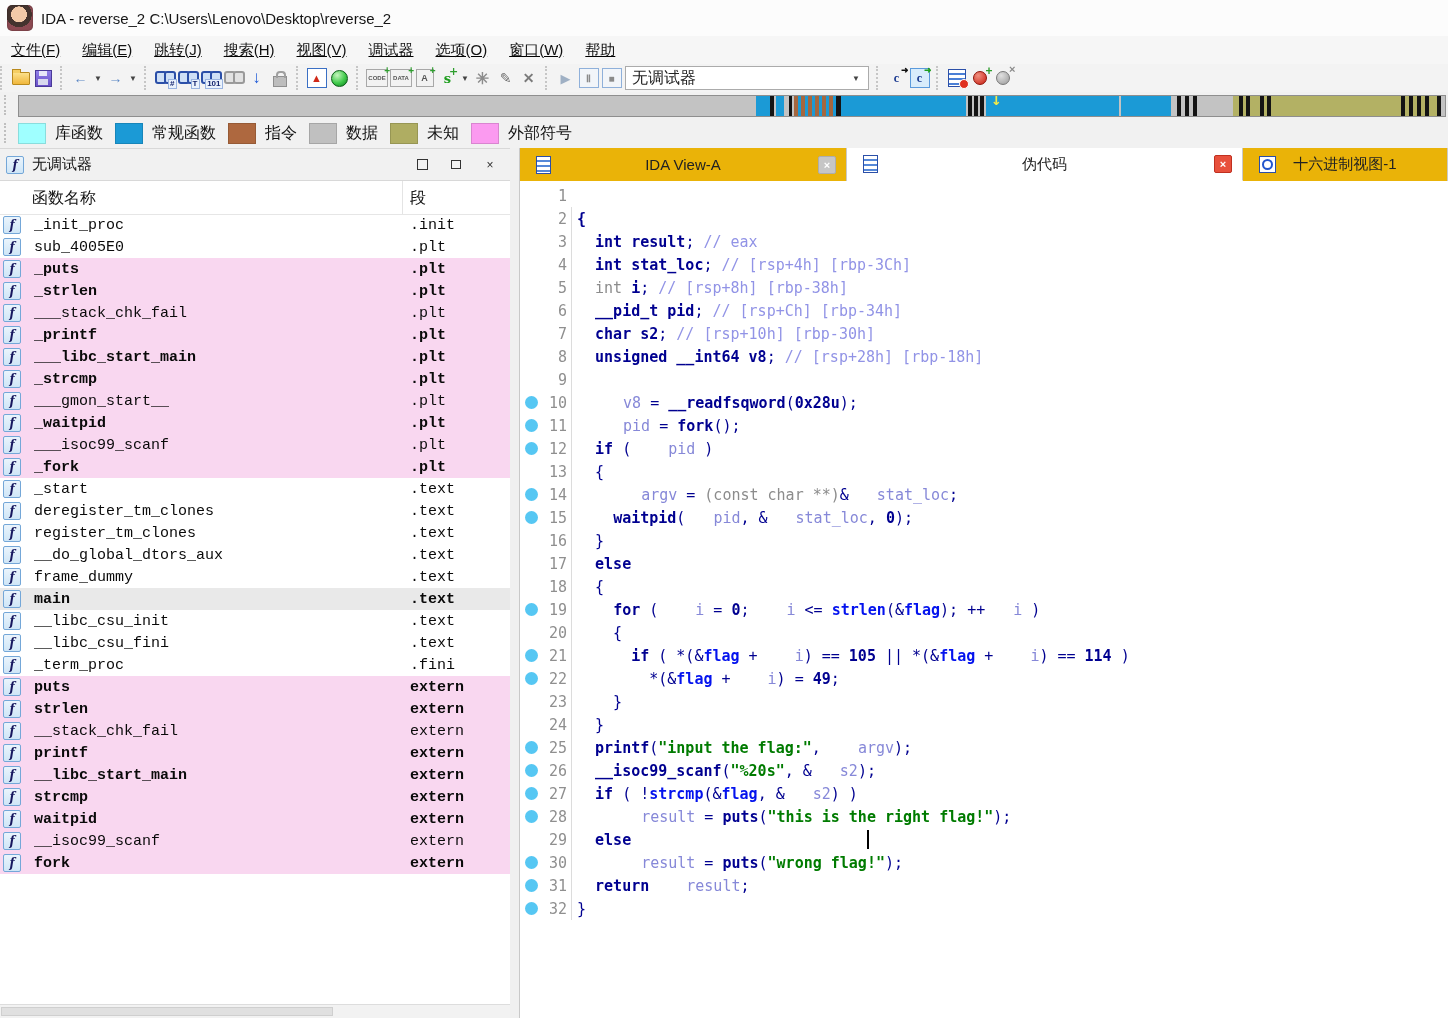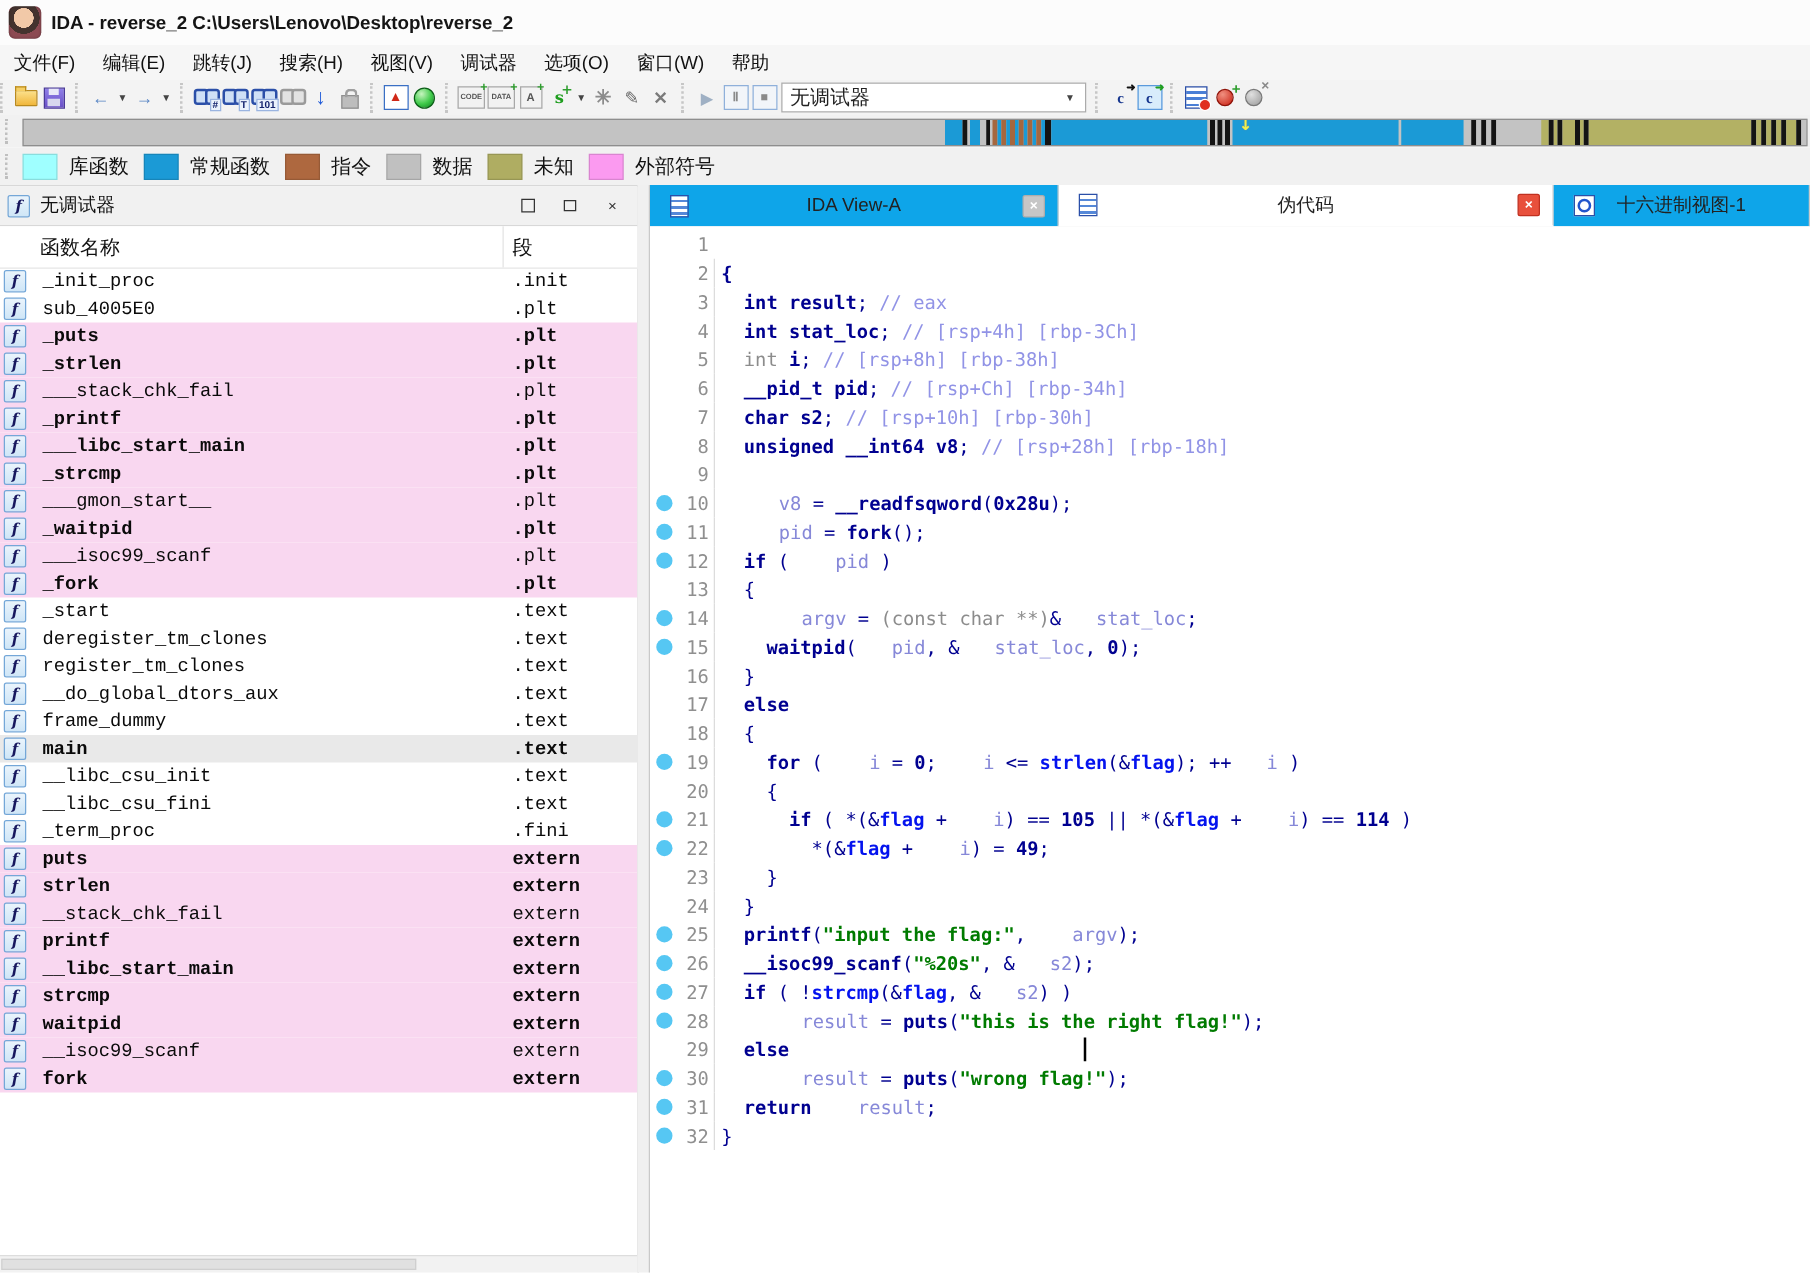--- a/index.html
+++ b/index.html
@@ -1,25 +1,25 @@
 <!DOCTYPE html>
 <html><head>
 <meta charset="utf-8">
 <style>
   html,body{margin:0;padding:0;width:1448px;height:1018px;overflow:hidden;background:#fff;
     font-family:"Liberation Sans",sans-serif;-webkit-font-smoothing:antialiased;}
   
   .titlebar{position:absolute;left:0;top:0;width:100%;height:36px;background:#FCFCFC;
-    border-bottom:1px solid #E4E4E4;display:flex;align-items:center;font-weight:bold;}
+    border-bottom:1px solid #E4E4E4;display:flex;align-items:center;}
   .appicon{width:26px;height:26px;margin:0 8px 0 7px;border-radius:5px;
     background:radial-gradient(circle at 46% 36%,#F2C9A8 0 36%,#44332E 37% 58%,#8C4A52 59% 100%);
     box-shadow:inset 0 0 2px #0006;}
   .title-text{font-size:15px;color:#151515;}
   .menubar{position:absolute;left:0;top:36px;width:100%;height:28px;background:#F6F6F6;
-    display:flex;align-items:center;border-bottom:1px solid #ECECEC;}
+    display:flex;align-items:center;border-bottom:1px solid #ECECEC;text-decoration:underline;}
   .menu-item{font-size:15px;color:#111;padding:3px 11px;cursor:default;}
   .toolbar{position:absolute;left:0;top:64px;width:100%;height:28px;background:#F3F3F3;
     border-bottom:1px solid #DCDCDC;display:flex;align-items:center;}
   .tgroup{display:flex;align-items:center;height:24px;padding:0 5px 0 7px;border-left:2px dotted #C6C6C6;}
   .ticon{min-width:21px;height:21px;display:inline-flex;align-items:center;justify-content:center;
     font-size:14px;margin:0 1px;color:#333;}
   .dd{font-size:8px;color:#444;min-width:10px;}
   .folder{width:16px;height:11px;background:linear-gradient(#FCE08A,#F0B73C);border:1px solid #B98A1E;
     border-radius:1px;position:relative;}
   .folder::before{content:"";position:absolute;left:-1px;top:-4px;width:7px;height:3px;
@@ -117,21 +117,21 @@
   .hscroll{position:absolute;left:0;right:0;bottom:0;height:13px;background:#F2F2F2;border-top:1px solid #DDD;}
   .hthumb{position:absolute;left:1px;top:2px;bottom:2px;width:330px;background:#E0E0E0;border:1px solid #CFCFCF;}
   
   .vsplit{position:absolute;left:510px;top:148px;width:9px;bottom:0;background:#F0F0F0;
     border-right:1px solid #C9C9C9;}
   
   .rightpanel{position:absolute;left:520px;top:148px;right:0;bottom:0;background:#fff;}
   .tabbar{position:absolute;left:0;top:0;right:0;height:33px;background:#EFEFEF;display:flex;
     border-bottom:1px solid #CFCFCF;}
   .tab{position:relative;display:flex;align-items:center;justify-content:center;
-    border-right:1px solid #C9C9C9;font-size:15px;color:#222;background:#0ea5e9;height:33px;box-sizing:border-box;}
+    border-right:1px solid #C9C9C9;font-size:15px;color:#222;background:#eab308;height:33px;box-sizing:border-box;}
   .tab.t1{width:327px;} .tab.t2{width:396px;} .tab.t3{flex:1;}
   .tab.active{background:#fff;border-bottom:1px solid #fff;}
   .tabicon-doc{position:absolute;left:16px;width:13px;height:16px;border:1px solid #2B4FA8;
     background:repeating-linear-gradient(to bottom,#fff 0 3px,#5588D8 3px 5px);}
   .tabicon-hex{position:absolute;left:16px;width:15px;height:15px;border:1px solid #2B4FA8;background:#fff;
     display:flex;align-items:center;justify-content:center;}
   .tabicon-hex i{width:7px;height:7px;border:2px solid #2255CC;border-radius:50%;display:block;}
   .tabclose{position:absolute;right:10px;width:16px;height:16px;border-radius:2px;color:#fff;
     font:bold 11px "Liberation Sans",sans-serif;display:flex;align-items:center;justify-content:center;}
   .tabclose.gray{background:#C6C6C6;border:1px solid #ADADAD;}

